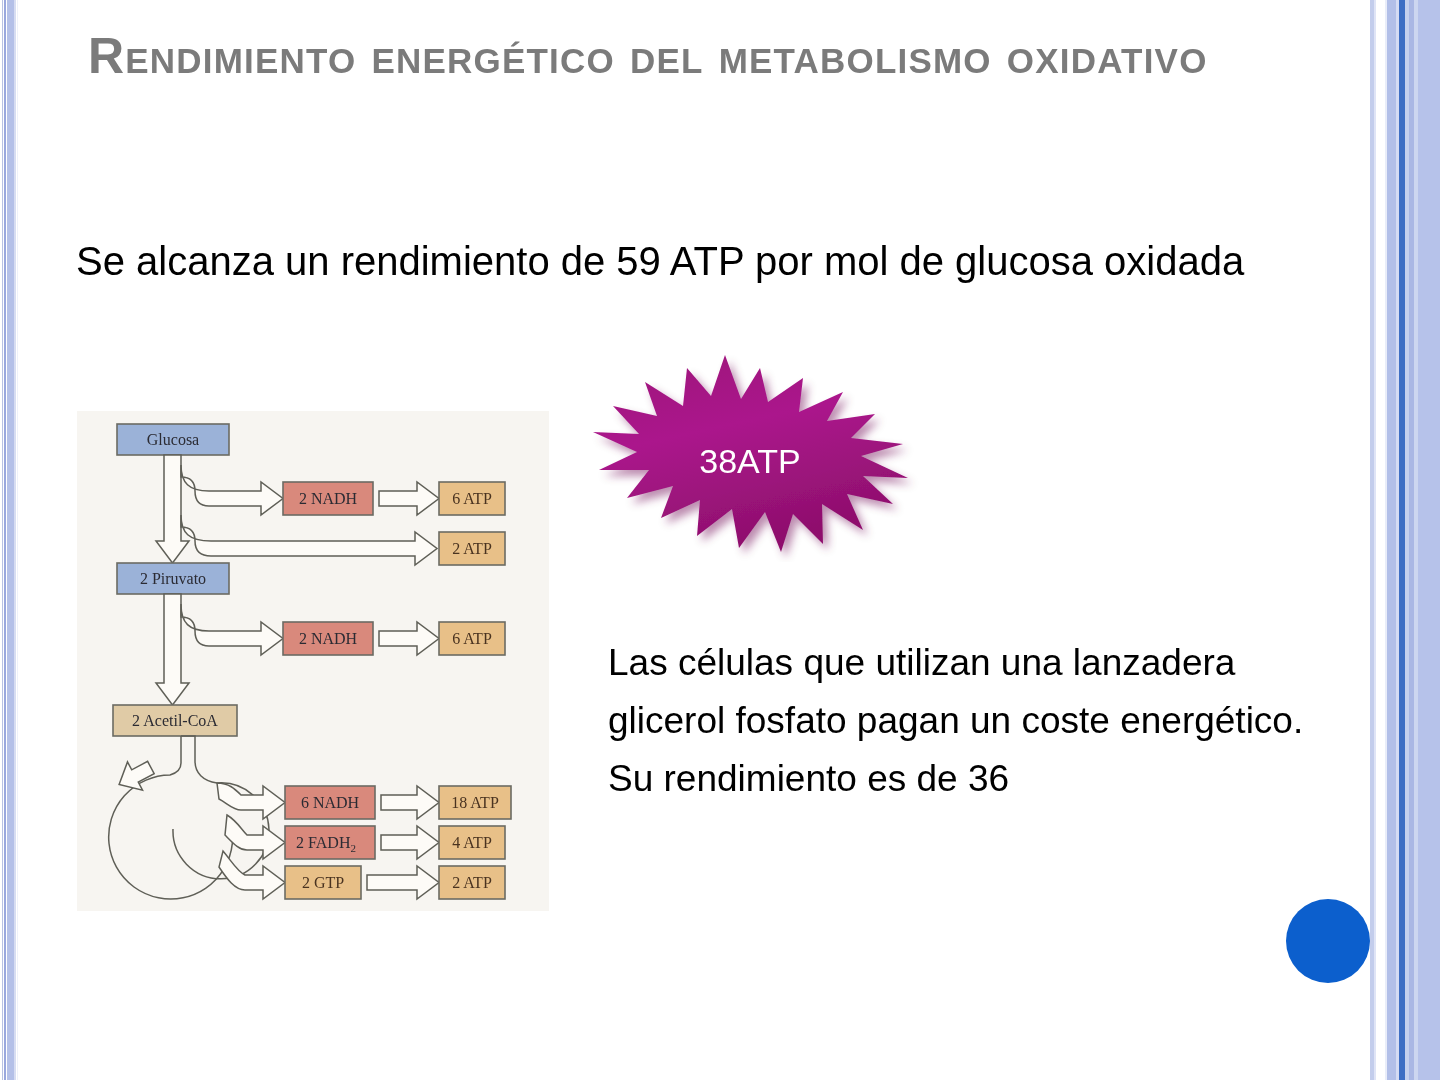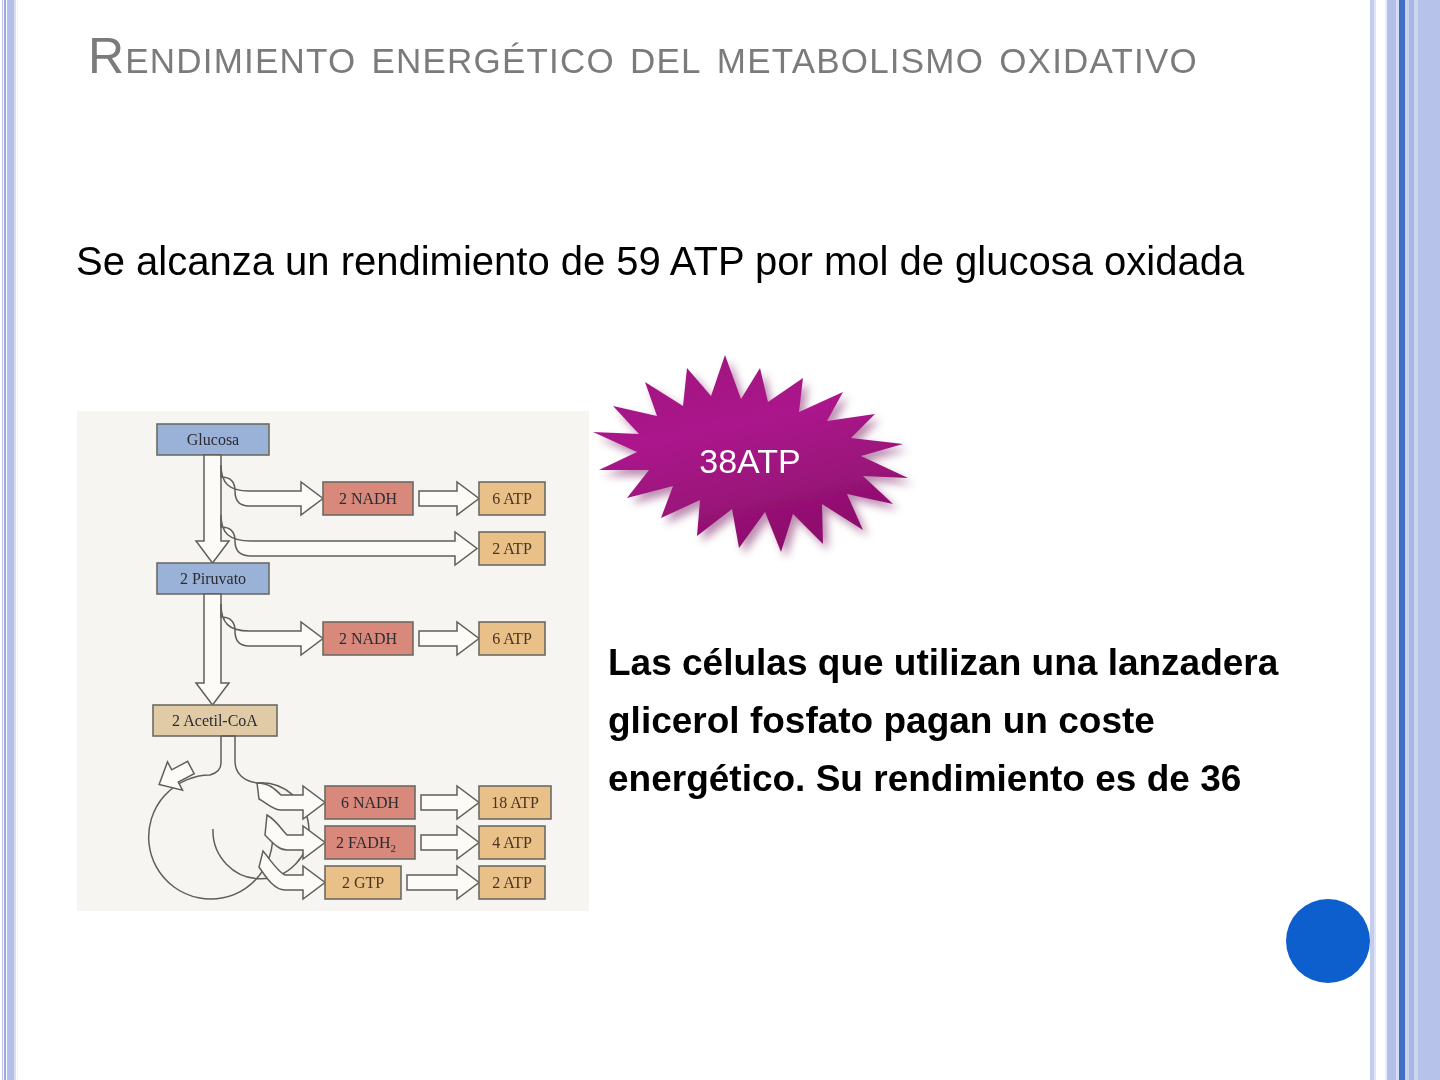--- a/index.html
+++ b/index.html
@@ -59,21 +59,21 @@
     position: absolute;
     left: 88px;
     top: 18px;
     width: 1180px;
     color: #7b7b7b;
     font-family: "Liberation Sans", sans-serif;
     font-size: 50px;
     line-height: 76px;
     letter-spacing: 1.2px;
     font-variant: small-caps;
-    font-weight: 400;
+    font-weight: 700;
     white-space: pre-wrap;
   }
 
   
   .lead-text {
     position: absolute;
     left: 76px;
     top: 232px;
     width: 1240px;
     color: #000000;
@@ -84,32 +84,31 @@
 
   
   .side-text {
     position: absolute;
     left: 608px;
     top: 634px;
     width: 720px;
     color: #000000;
     font-size: 37px;
     line-height: 58px;
-    font-weight: 700;
+    font-weight: 400;
   }
 
   
   .diagram {
     position: absolute;
     left: 77px;
     top: 411px;
     width: 472px;
     height: 500px;
     background: #f7f5f1;
-    padding-left: 40px;
   }
   .diagram svg { display: block; }
 
   
   .burst {
     position: absolute;
     left: 575px;
     top: 352px;
     width: 350px;
     height: 210px;

